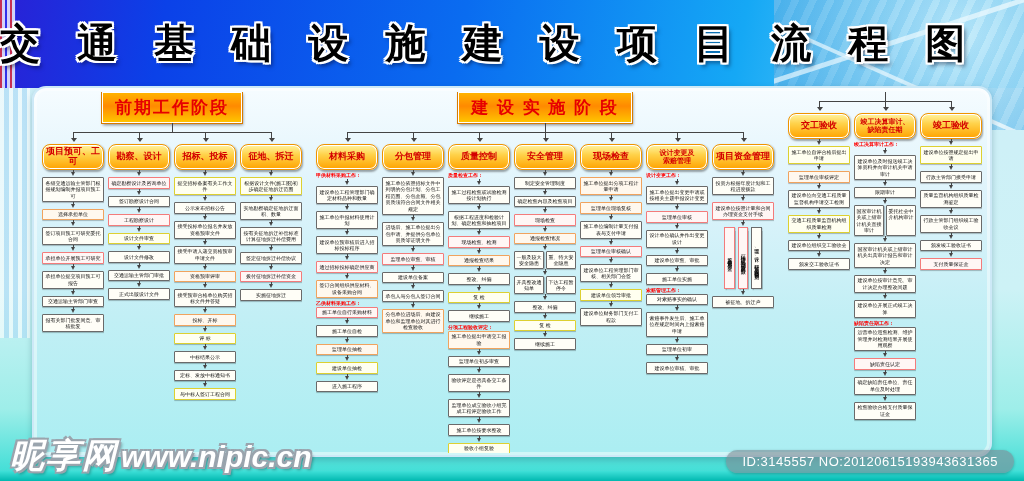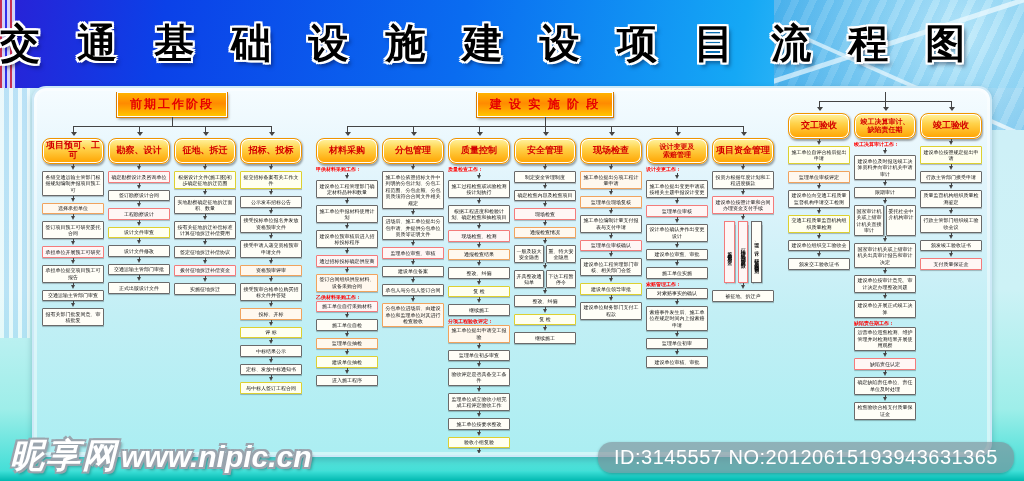--- a/index.html
+++ b/index.html
@@ -49,21 +49,21 @@
     padding:4px 6px 2px 6px;box-sizing:border-box;
     display:flex;flex-direction:column;
   }
   #flow{flex:1;display:flex;align-items:stretch;gap:10px;overflow:hidden;}
   .phase{display:flex;flex-direction:column;min-width:0;}
   .phase-head-row{display:flex;justify-content:center;flex:none;}
   .phase-head{
     display:inline-block;padding:3px 12px;
     background:linear-gradient(180deg,var(--phase-top,#ffb300),#ff8a00 45%,#ffc400);
     border:1px solid #fff;outline:1px solid #d97b00;
-    color:#e60000;font-weight:800;font-size:12px;letter-spacing:2px;
+    color:#e60000;font-weight:800;font-size:17px;letter-spacing:2px;
     box-shadow:1px 2px 3px rgba(0,0,0,.45);white-space:nowrap;
   }
   .stem{width:0;border-left:1.5px solid var(--line,#444);height:9px;margin:0 auto;flex:none;}
   .hrow{position:relative;height:12px;flex:none;}
   .hline{position:absolute;top:0;border-top:1.5px solid var(--line,#444);}
   .drops{position:absolute;left:0;right:0;top:0;bottom:0;display:flex;}
   .dropcell{flex:1;position:relative;}
   .drop{position:absolute;left:50%;top:0;width:0;height:7px;border-left:1.5px solid var(--line,#444);}
   .drop::after{content:'';position:absolute;left:-3.5px;top:6px;border:3px solid transparent;border-top:4px solid var(--line,#444);}
   .cols{flex:1;display:flex;align-items:stretch;min-height:0;}
@@ -101,21 +101,21 @@
   
   .nipic{
     position:absolute;left:10px;bottom:2px;z-index:9;
     font-size:30px;font-weight:800;font-style:italic;color:#fff;white-space:nowrap;
     text-shadow:-2px -2px 0 #9aa4ad,2px -2px 0 #9aa4ad,-2px 2px 0 #9aa4ad,2px 2px 0 #9aa4ad,3px 3px 3px rgba(0,0,0,.3);
   }
   .nipic .site{font-size:34px;letter-spacing:2px;margin-right:3px;}
   .idbar{
     position:absolute;right:10px;bottom:8px;z-index:9;
     background:rgba(125,138,148,.62);border-radius:14px;padding:4px 16px;
-    color:#fff;font-size:20px;letter-spacing:.5px;white-space:nowrap;
+    color:#fff;font-size:13px;letter-spacing:.5px;white-space:nowrap;
     box-shadow:0 1px 3px rgba(0,0,0,.25);
   }
   .bottom-band{position:absolute;left:0;right:0;bottom:0;height:10px;background:linear-gradient(180deg,#3fe0d8,#00b8b0);}
 </style>
 </head>
 <body>
 
 <div class="banner">
   <div class="banner-photo"></div>
   <div class="corner-stripes"></div>
@@ -180,61 +180,61 @@
               <div class="box y">设计文件审查</div>
               <div class="arr"></div>
               <div class="box">设计文件修改</div>
               <div class="arr"></div>
               <div class="box">交通运输主管部门审批</div>
               <div class="arr"></div>
               <div class="box">正式出版设计文件</div>
             </div>
           </div>
           <div class="col">
+            <div class="colhead">招标、投标</div>
+            <div class="steps">
+              <div class="arr"></div>
+              <div class="box y">提交招标备案有关工作文件</div>
+              <div class="arr"></div>
+              <div class="box">公示发布招标公告</div>
+              <div class="arr"></div>
+              <div class="box">接受投标单位报名并发放资格预审文件</div>
+              <div class="arr"></div>
+              <div class="box">接受申请人递交资格预审申请文件</div>
+              <div class="arr"></div>
+              <div class="box o">资格预审评审</div>
+              <div class="arr"></div>
+              <div class="box">接受预审合格单位购买招标文件并答疑</div>
+              <div class="arr"></div>
+              <div class="box o">投标、开标</div>
+              <div class="arr"></div>
+              <div class="box y">评  标</div>
+              <div class="arr"></div>
+              <div class="box">中标结果公示</div>
+              <div class="arr"></div>
+              <div class="box">定标、发放中标通知书</div>
+              <div class="arr"></div>
+              <div class="box y">与中标人签订工程合同</div>
+            </div>
+          </div>
+          <div class="col">
             <div class="colhead">征地、拆迁</div>
             <div class="steps">
               <div class="arr"></div>
               <div class="box y">根据设计文件(施工图)初步确定征地拆迁范围</div>
               <div class="arr"></div>
               <div class="box">实地勘察确定征地拆迁面积、数量</div>
               <div class="arr"></div>
               <div class="box">按有关征地拆迁补偿标准计算征地拆迁补偿费用</div>
               <div class="arr"></div>
               <div class="box">签定征地拆迁补偿协议</div>
               <div class="arr"></div>
               <div class="box p">拨付征地拆迁补偿资金</div>
               <div class="arr"></div>
               <div class="box">实施征地拆迁</div>
-            </div>
-          </div>
-          <div class="col">
-            <div class="colhead">招标、投标</div>
-            <div class="steps">
-              <div class="arr"></div>
-              <div class="box y">提交招标备案有关工作文件</div>
-              <div class="arr"></div>
-              <div class="box">公示发布招标公告</div>
-              <div class="arr"></div>
-              <div class="box">接受投标单位报名并发放资格预审文件</div>
-              <div class="arr"></div>
-              <div class="box">接受申请人递交资格预审申请文件</div>
-              <div class="arr"></div>
-              <div class="box o">资格预审评审</div>
-              <div class="arr"></div>
-              <div class="box">接受预审合格单位购买招标文件并答疑</div>
-              <div class="arr"></div>
-              <div class="box o">投标、开标</div>
-              <div class="arr"></div>
-              <div class="box y">评  标</div>
-              <div class="arr"></div>
-              <div class="box">中标结果公示</div>
-              <div class="arr"></div>
-              <div class="box">定标、发放中标通知书</div>
-              <div class="arr"></div>
-              <div class="box y">与中标人签订工程合同</div>
             </div>
           </div>
         </div>
       </div>
       <div class="phase" style="flex: 7 1 0px;">
         <div class="phase-head-row">
           <div class="phase-head">建 设 实 施 阶 段</div>
         </div>
         <div class="stem"></div>
         <div class="hrow">

